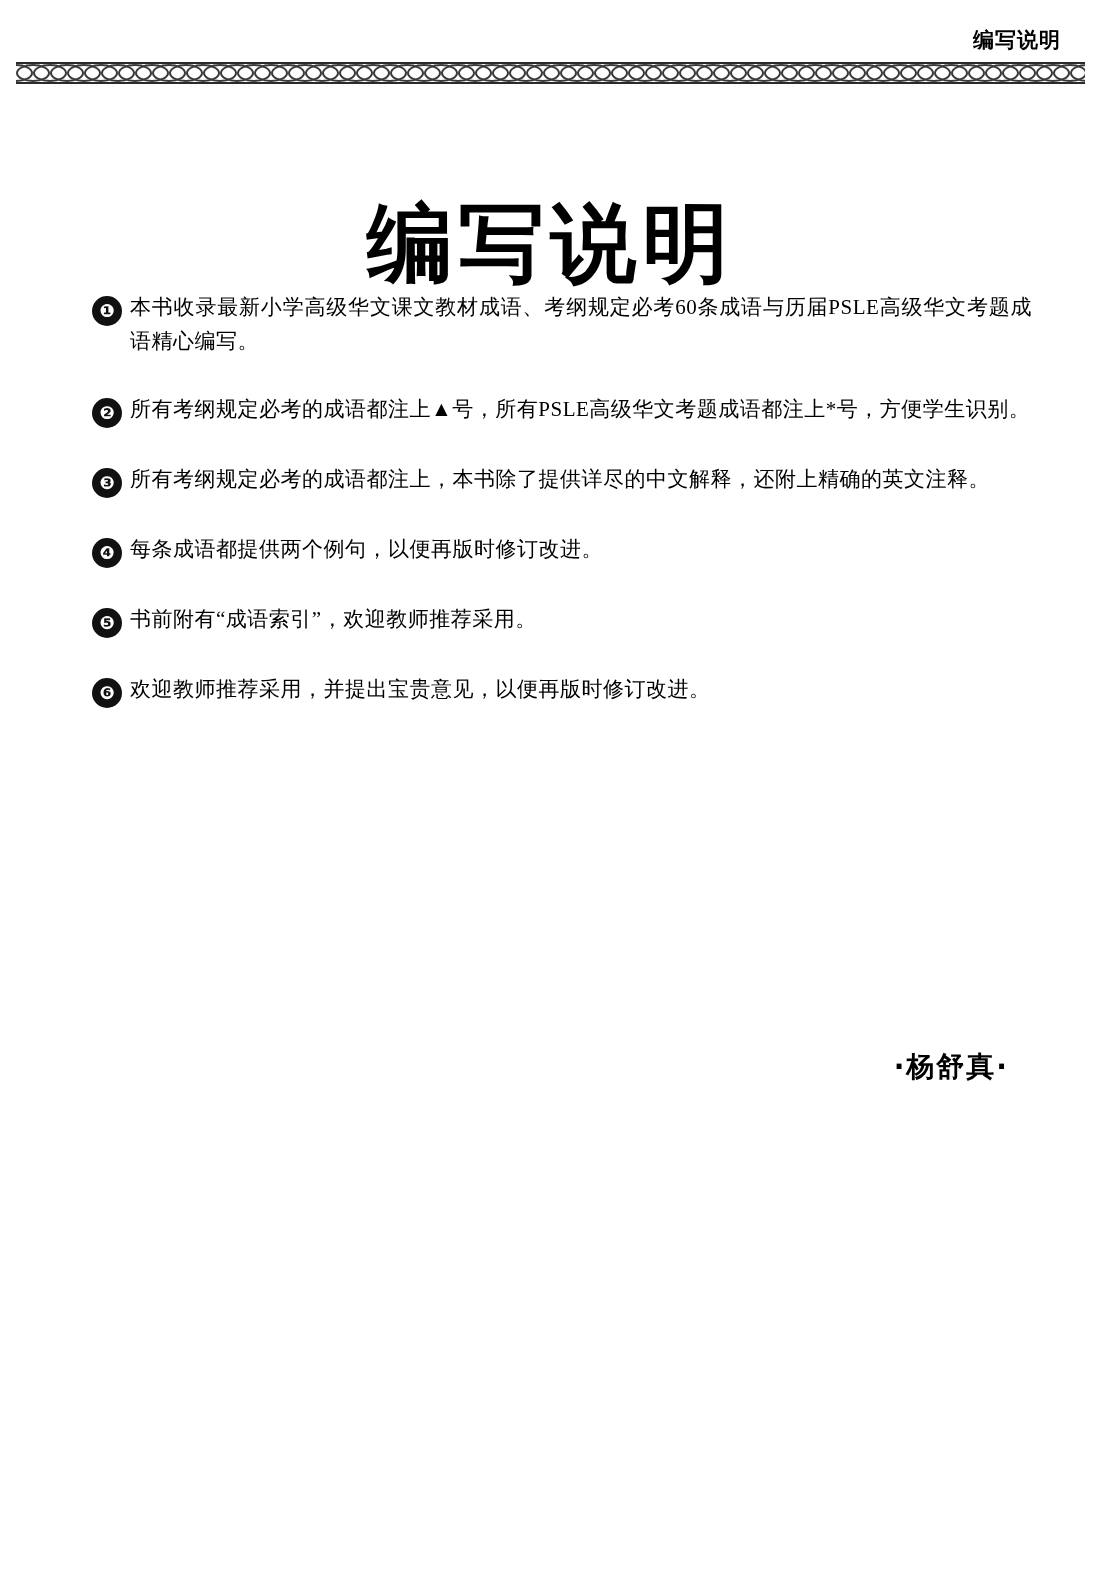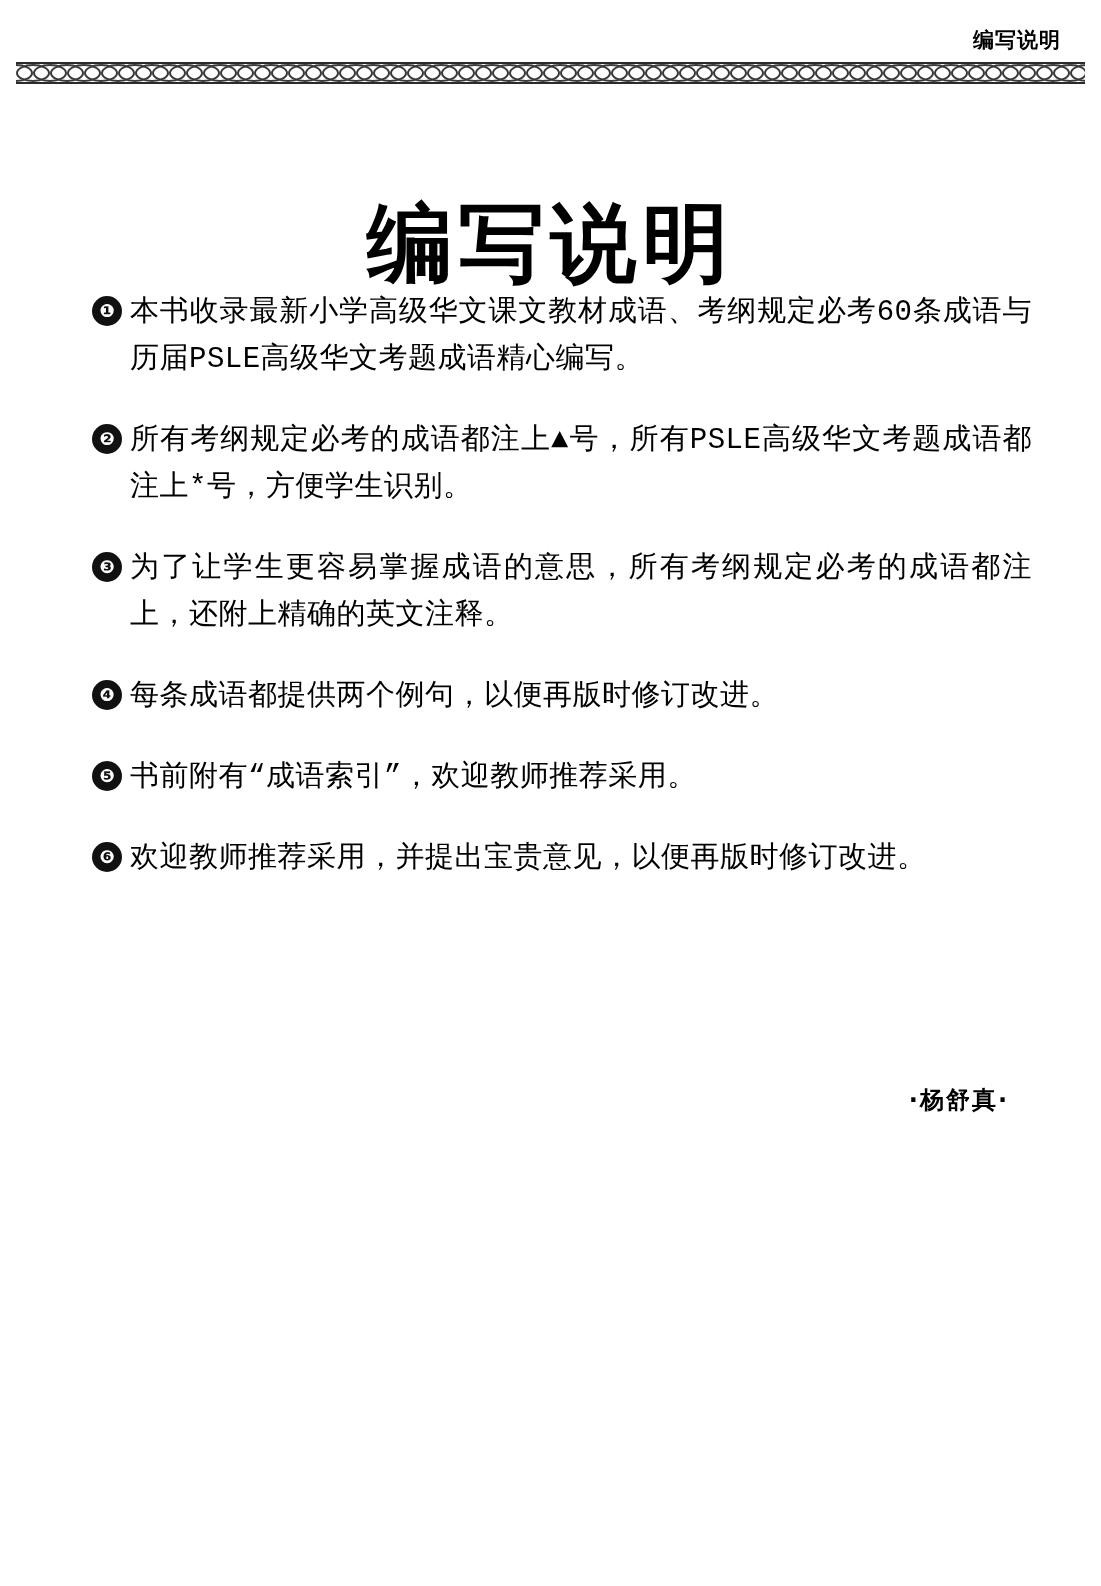--- a/index.html
+++ b/index.html
@@ -92,33 +92,33 @@
     color: #fff;
     font-size: 18px;
     line-height: 30px;
     text-align: center;
     font-family: "DejaVu Sans", "Liberation Sans", sans-serif;
     font-weight: bold;
     user-select: none;
   }
   .note-text {
     flex: 1 1 auto;
-    font-size: 29px;
+    font-size: 21px;
     line-height: 1.62;
     letter-spacing: 0.5px;
-    font-family: Liberation Mono, monospace;
+    font-family: Liberation Serif, serif;
     text-align: justify;
   }
 
   
   .signature {
     position: absolute;
-    top: 1084px;
+    top: 1048px;
     right: 92px;
-    font-size: 24px;
+    font-size: 28px;
     font-weight: bold;
     letter-spacing: 2px;
     font-family: "DejaVu Sans", "Liberation Sans", sans-serif;
   }
 </style>
 </head>
 <body>
 
 <div class="running-head">编写说明</div>
 
@@ -146,21 +146,21 @@
     <span class="note-text">本书收录最新小学高级华文课文教材成语、考纲规定必考60条成语与历届PSLE高级华文考题成语精心编写。</span>
   </div>
 
   <div class="note">
     <span class="note-marker">❷</span>
     <span class="note-text">所有考纲规定必考的成语都注上▲号，所有PSLE高级华文考题成语都注上*号，方便学生识别。</span>
   </div>
 
   <div class="note">
     <span class="note-marker">❸</span>
-    <span class="note-text">为了让学生更容易掌握成语的意思，所有考纲规定必考的成语都注上，还附上精确的英文注释。</span>
+    <span class="note-text">所有考纲规定必考的成语都注上，本书除了提供详尽的中文解释，还附上精确的英文注释。</span>
   </div>
 
   <div class="note">
     <span class="note-marker">❹</span>
     <span class="note-text">每条成语都提供两个例句，以便再版时修订改进。</span>
   </div>
 
   <div class="note">
     <span class="note-marker">❺</span>
     <span class="note-text">书前附有“成语索引”，欢迎教师推荐采用。</span>

